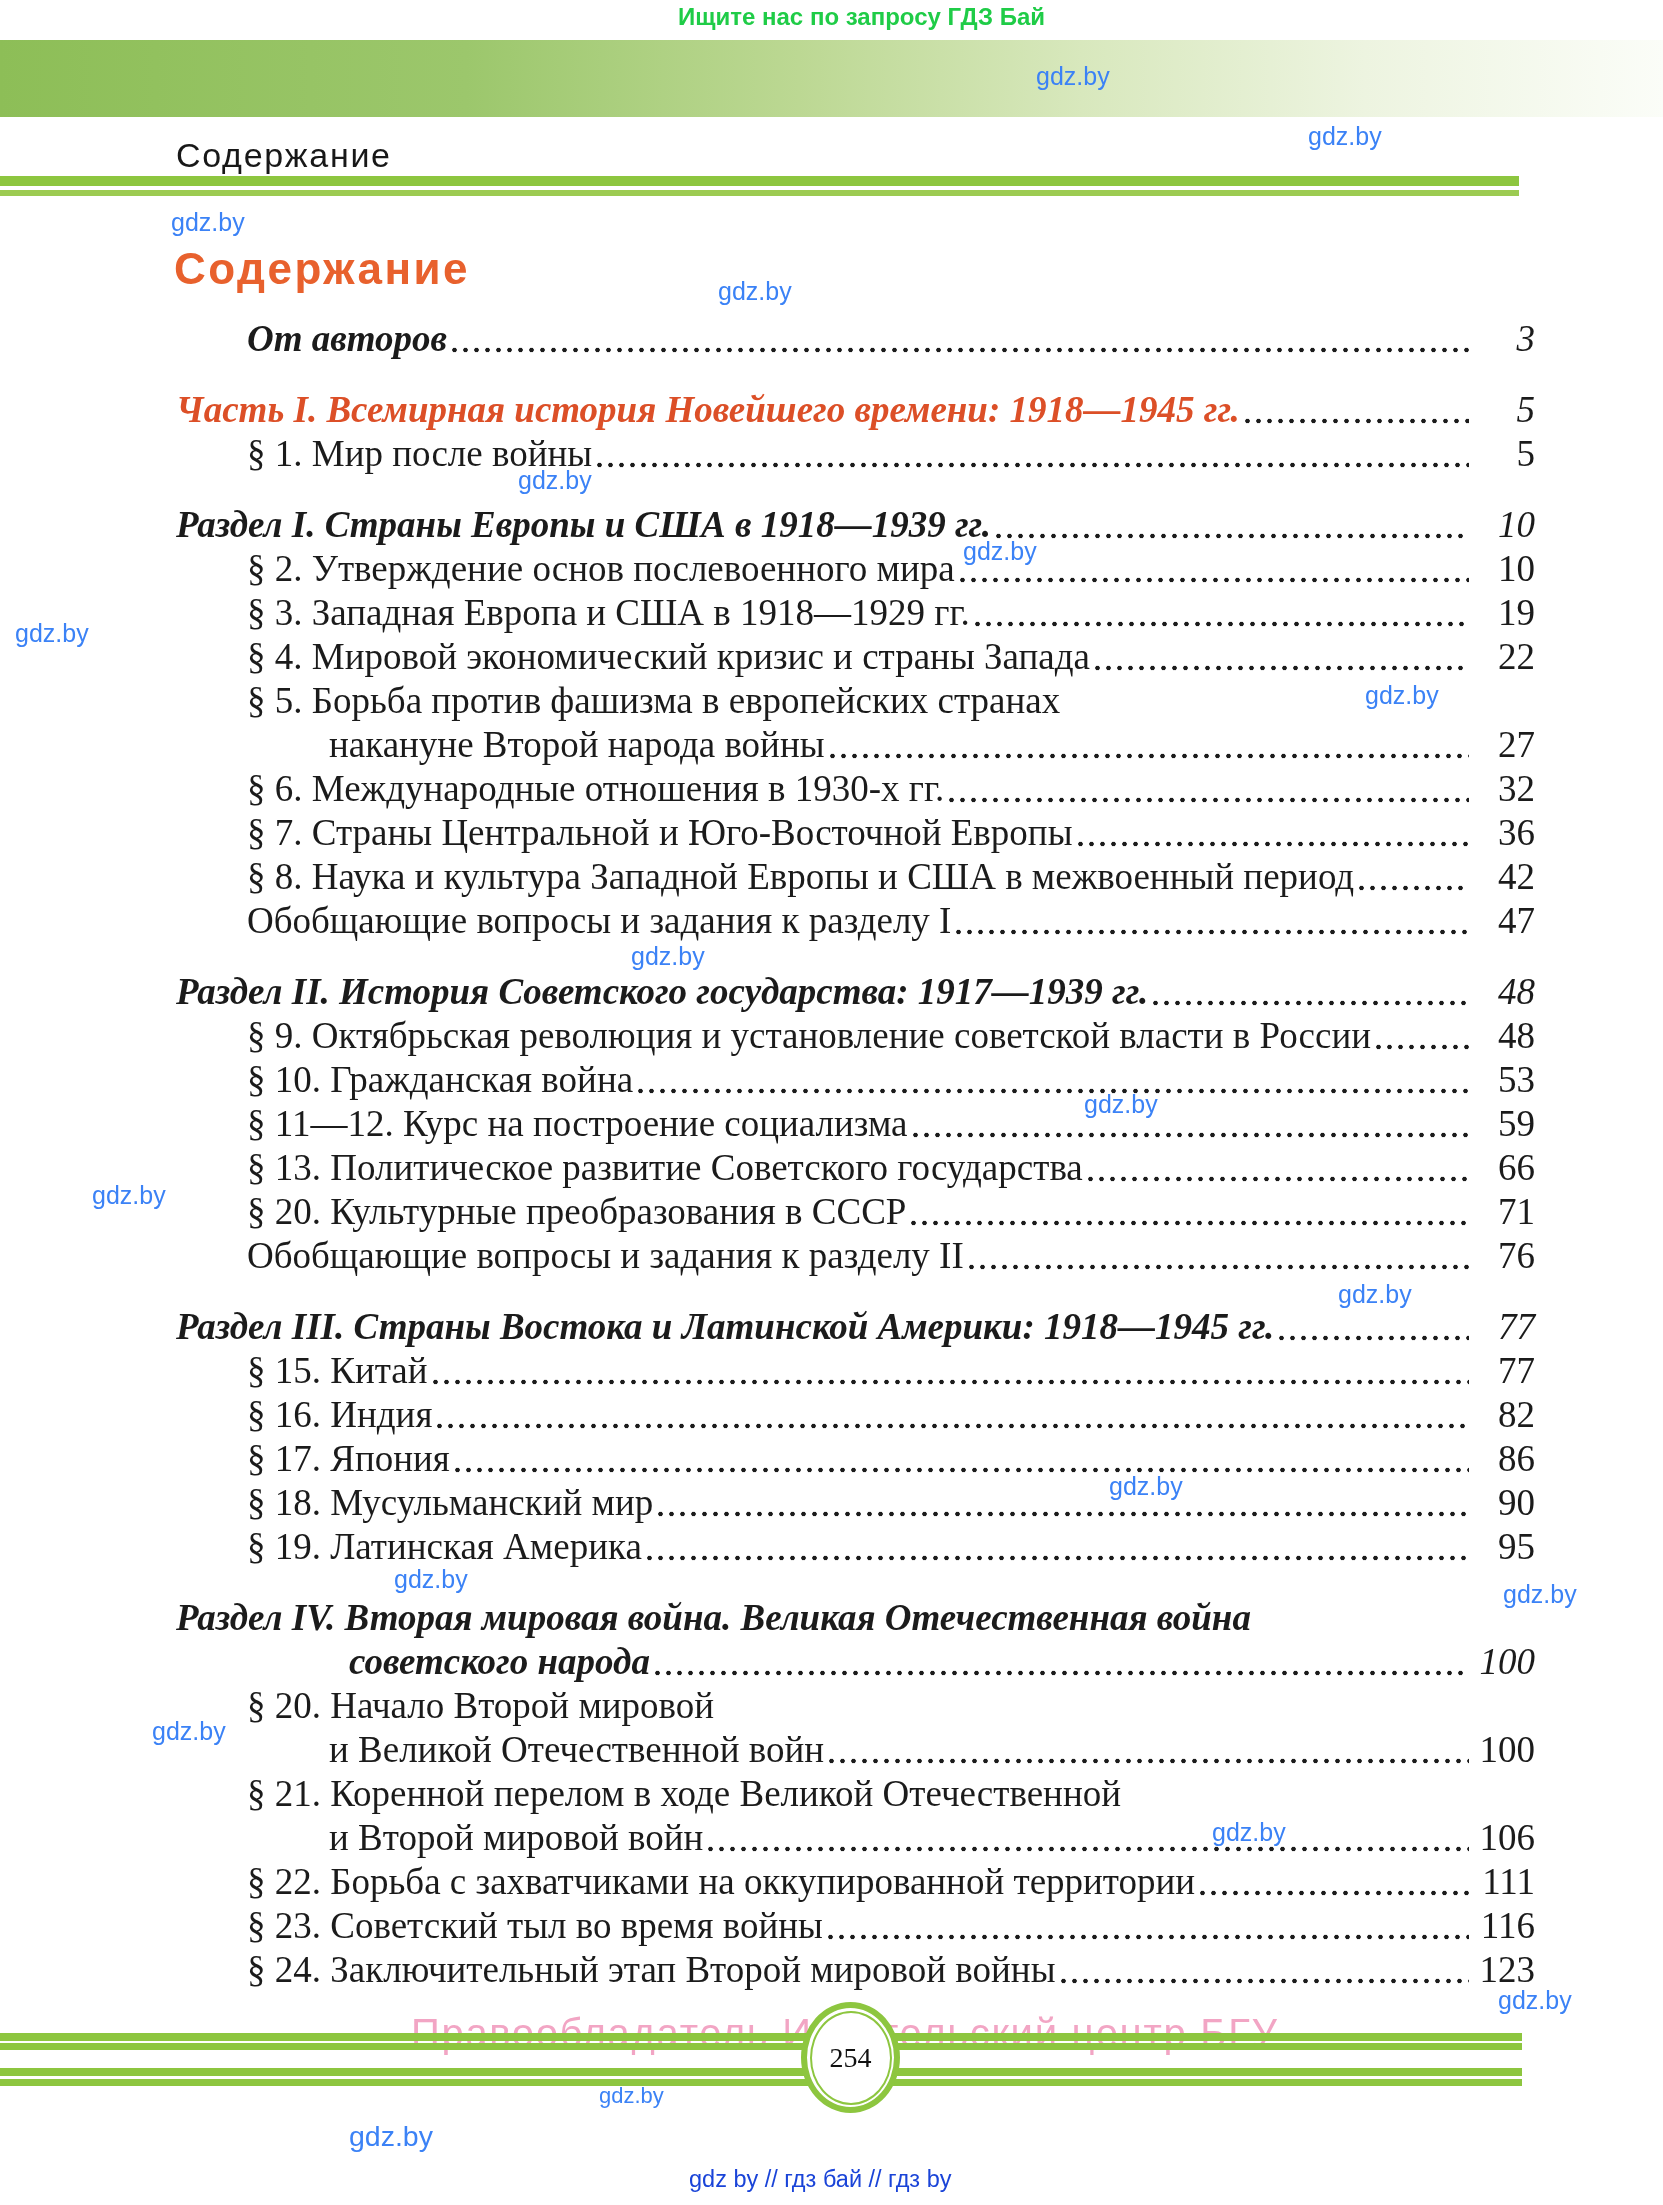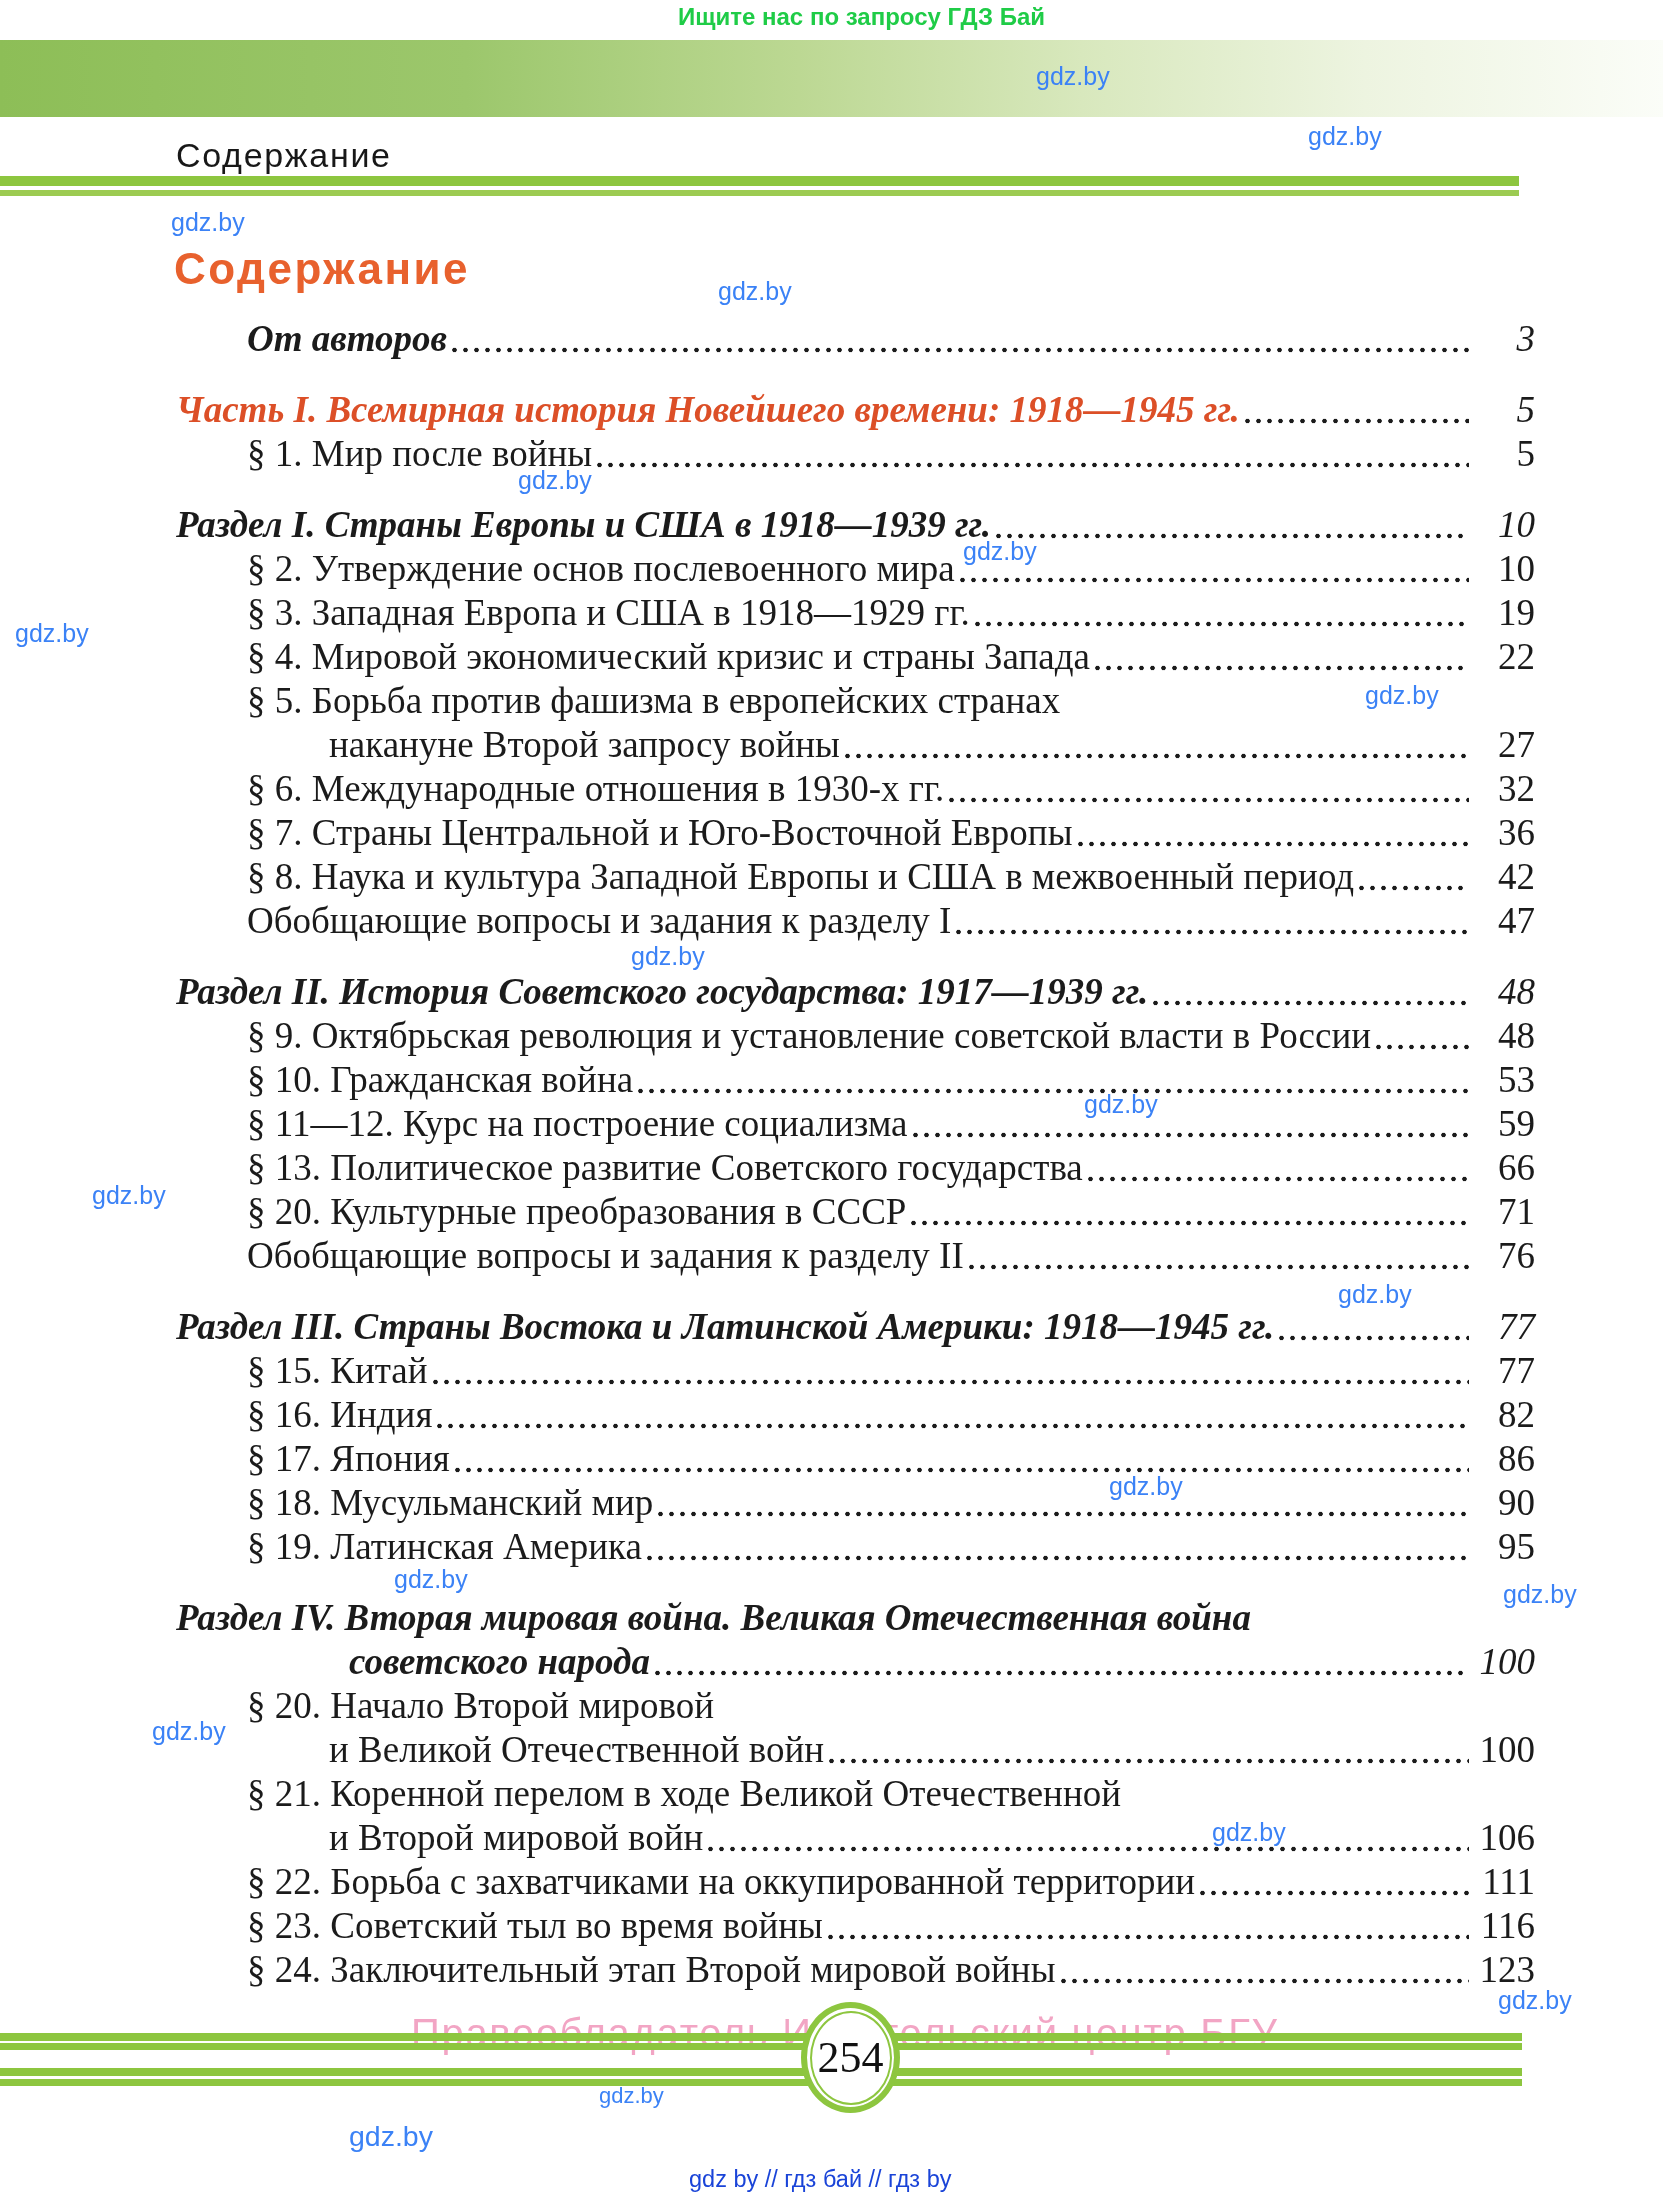--- a/index.html
+++ b/index.html
@@ -46,21 +46,21 @@
   .brule{position:absolute;left:0;background:#8dc63f;z-index:2;width:1522px;}
   .brule.b1{top:2033px;height:7.5px;}
   .brule.b2{top:2043px;height:6.7px;}
   .brule.b3{top:2068px;height:7.5px;}
   .brule.b4{top:2079px;height:6.7px;}
   .pagenum-badge{position:absolute;left:801px;top:2002px;width:87px;height:99px;z-index:3;
                  background:#ffffff;border:6.7px solid #8dc63f;border-radius:50%;}
   .pagenum-inner{position:absolute;left:2.5px;top:2.5px;right:2.5px;bottom:2.5px;
                  border:2.5px solid #8dc63f;border-radius:50%;
                  display:flex;align-items:center;justify-content:center;}
-  .pagenum-text{font-family:"Liberation Serif",serif;font-size:44px;color:#111;}
+  .pagenum-text{font-family:"Liberation Serif",serif;font-size:28px;color:#111;}
   .footer-links{position:absolute;left:689px;top:2166px;z-index:1;font-family:"Liberation Sans",sans-serif;
                 font-size:23.5px;color:#1a44d8;white-space:nowrap;}
 </style>
 </head>
 <body>
 
 <div id="page">
 
   <div class="search-hint">Ищите нас по запросу ГДЗ Бай</div>
 
@@ -106,21 +106,21 @@
       </div>
       <div class="row i1">
         <span class="label">§ 4. Мировой экономический кризис и страны Запада</span>
         <span class="leader"></span>
         <span class="pageno">22</span>
       </div>
       <div class="row i1">
         <span class="label">§ 5. Борьба против фашизма в европейских странах</span>
       </div>
       <div class="row i2">
-        <span class="label">накануне Второй запросу войны</span>
+        <span class="label">накануне Второй народа войны</span>
         <span class="leader"></span>
         <span class="pageno">27</span>
       </div>
       <div class="row i1">
         <span class="label">§ 6. Международные отношения в 1930-х гг. </span>
         <span class="leader"></span>
         <span class="pageno">32</span>
       </div>
       <div class="row i1">
         <span class="label">§ 7. Страны Центральной и Юго-Восточной Европы</span>

